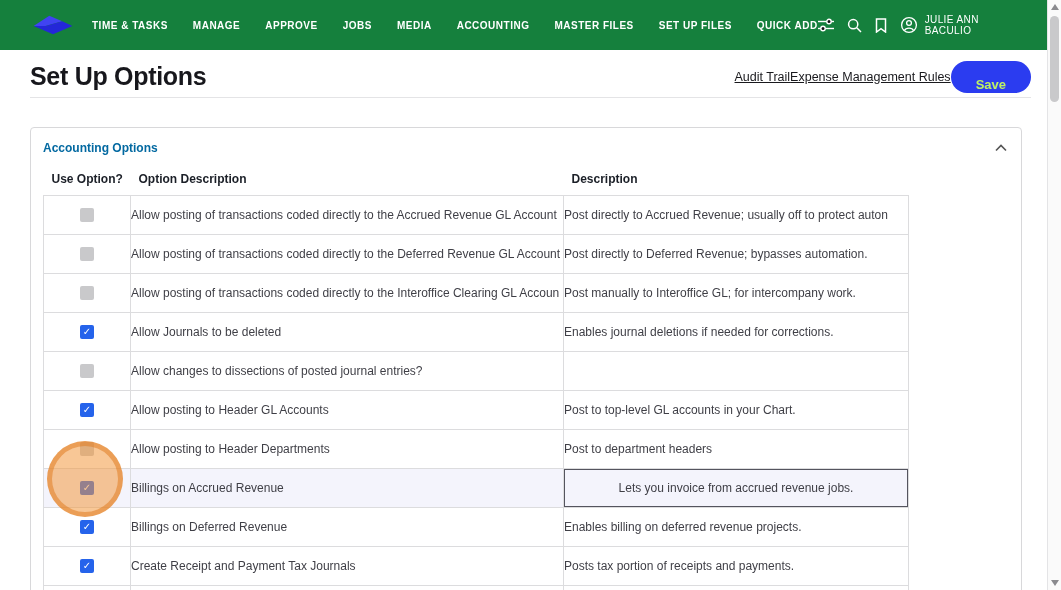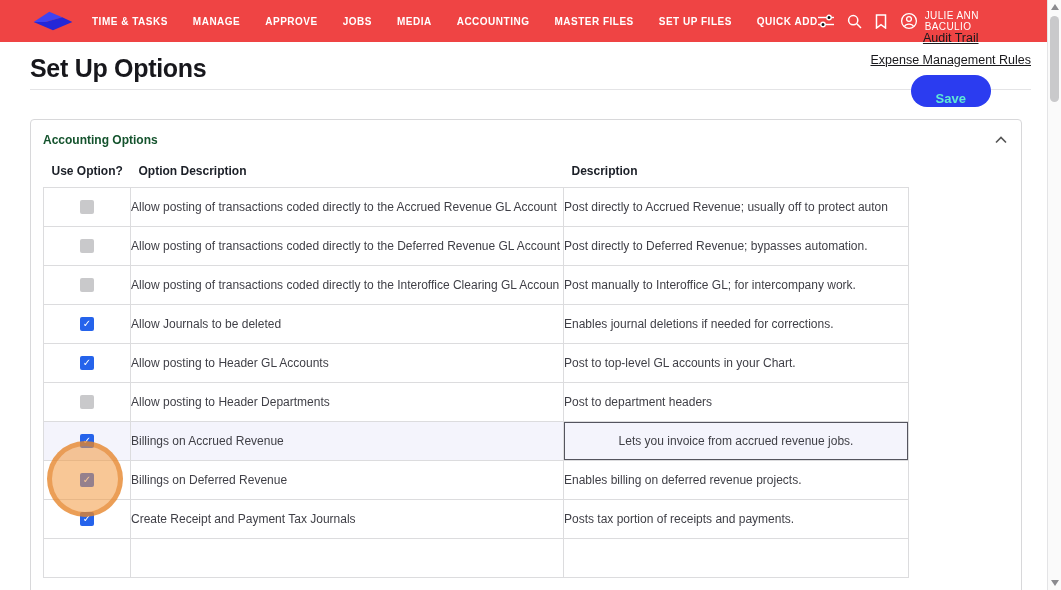--- a/index.html
+++ b/index.html
@@ -1,38 +1,38 @@
 <!DOCTYPE html>
 <html><head>
 <meta charset="utf-8">
 <style>
   * { margin:0; padding:0; box-sizing:border-box; }
   body { font-family:"Liberation Sans", sans-serif; background:#fff; }
   .page { position:relative; width:1061px; height:590px; overflow:hidden; background:#fff; }
 
   
-  .navbar { height:42px; background:#ef4444; display:flex; align-items:center; padding:0 74px 0 30px; }
+  .navbar { height:50px; background:#15803d; display:flex; align-items:center; padding:0 74px 0 30px; }
   .logo { margin-right:16px; display:flex; align-items:center; cursor:pointer; }
   .nav-menu { display:flex; align-items:center; gap:25px; }
   .nav-item { color:#ffffff; font-size:10px; font-weight:700; letter-spacing:.5px; cursor:pointer; white-space:nowrap; }
   .nav-right { margin-left:auto; display:flex; align-items:center; gap:13px; }
   .nav-icon { display:flex; align-items:center; cursor:pointer; }
   .user { display:flex; align-items:center; gap:7px; color:#ffffff; font-size:10px; font-weight:400; letter-spacing:.4px; cursor:pointer; }
 
   
   .page-header { height:48px; margin:0 30px; border-bottom:1px solid #e4e4e6; display:flex; align-items:center; justify-content:space-between; padding-top:6px; }
   .page-title { font-size:25px; font-weight:800; color:#17171c; letter-spacing:-.3px; }
-  .header-actions { display:flex; align-items:center; gap:8px;flex-direction:column; }
+  .header-actions { display:flex; align-items:center; gap:0; }
   .header-link { font-size:12.5px; color:#19191d; text-decoration:underline; cursor:pointer; }
-  .save-btn { background:#2b3cf0; color:#5eead4; border:none; border-radius:16px; height:31px; padding:16px 25px; font-size:13px; font-weight:700; font-family:"Liberation Sans",sans-serif; cursor:pointer; }
+  .save-btn { background:#2b3cf0; color:#bef264; border:none; border-radius:16px; height:31px; padding:16px 25px; font-size:13px; font-weight:700; font-family:"Liberation Sans",sans-serif; cursor:pointer; }
 
   
   .panel { margin:29px 39px 0 30px; border:1px solid #d8d8da; border-radius:4px; height:540px; }
   .panel-header { display:flex; justify-content:space-between; align-items:center; padding:13px 14px 11px 12px; }
-  .panel-title { font-size:12px; font-weight:700; color:#14532d; }
+  .panel-title { font-size:12px; font-weight:700; color:#0369a1; }
   .chevron { cursor:pointer; display:flex; align-items:center; }
 
   
   .table-wrap { position:relative; padding:0 12px; }
   table { border-collapse:collapse; table-layout:fixed; width:865px; font-size:12px; }
   col.c1 { width:87px; } col.c2 { width:433px; } col.c3 { width:345px; }
   thead th { font-weight:700; text-align:left; padding:6px 8px 9px; color:#1b1f27; font-size:12px; white-space:nowrap; }
   thead th.center { text-align:center; }
   tbody td { border:1px solid #dcdcde; height:39px; padding:0 0; color:#3f3f46; white-space:nowrap; overflow:hidden; }
   td.c-check { text-align:center; padding:0; }
@@ -156,20 +156,25 @@
               <td class="c-check"><span class="cb off"></span></td>
               <td>Allow posting of transactions coded directly to the Interoffice Clearing GL Accoun</td>
               <td>Post manually to Interoffice GL; for intercompany work.</td>
             </tr>
             <tr>
               <td class="c-check"><span class="cb on">✓</span></td>
               <td>Allow Journals to be deleted</td>
               <td>Enables journal deletions if needed for corrections.</td>
             </tr>
             <tr>
+              <td class="c-check"><span class="cb off"></span></td>
+              <td>Allow changes to dissections of posted journal entries?</td>
+              <td></td>
+            </tr>
+            <tr>
               <td class="c-check"><span class="cb on">✓</span></td>
               <td>Allow posting to Header GL Accounts</td>
               <td>Post to top-level GL accounts in your Chart.</td>
             </tr>
             <tr>
               <td class="c-check"><span class="cb off"></span></td>
               <td>Allow posting to Header Departments</td>
               <td>Post to department headers</td>
             </tr>
             <tr class="hl">

